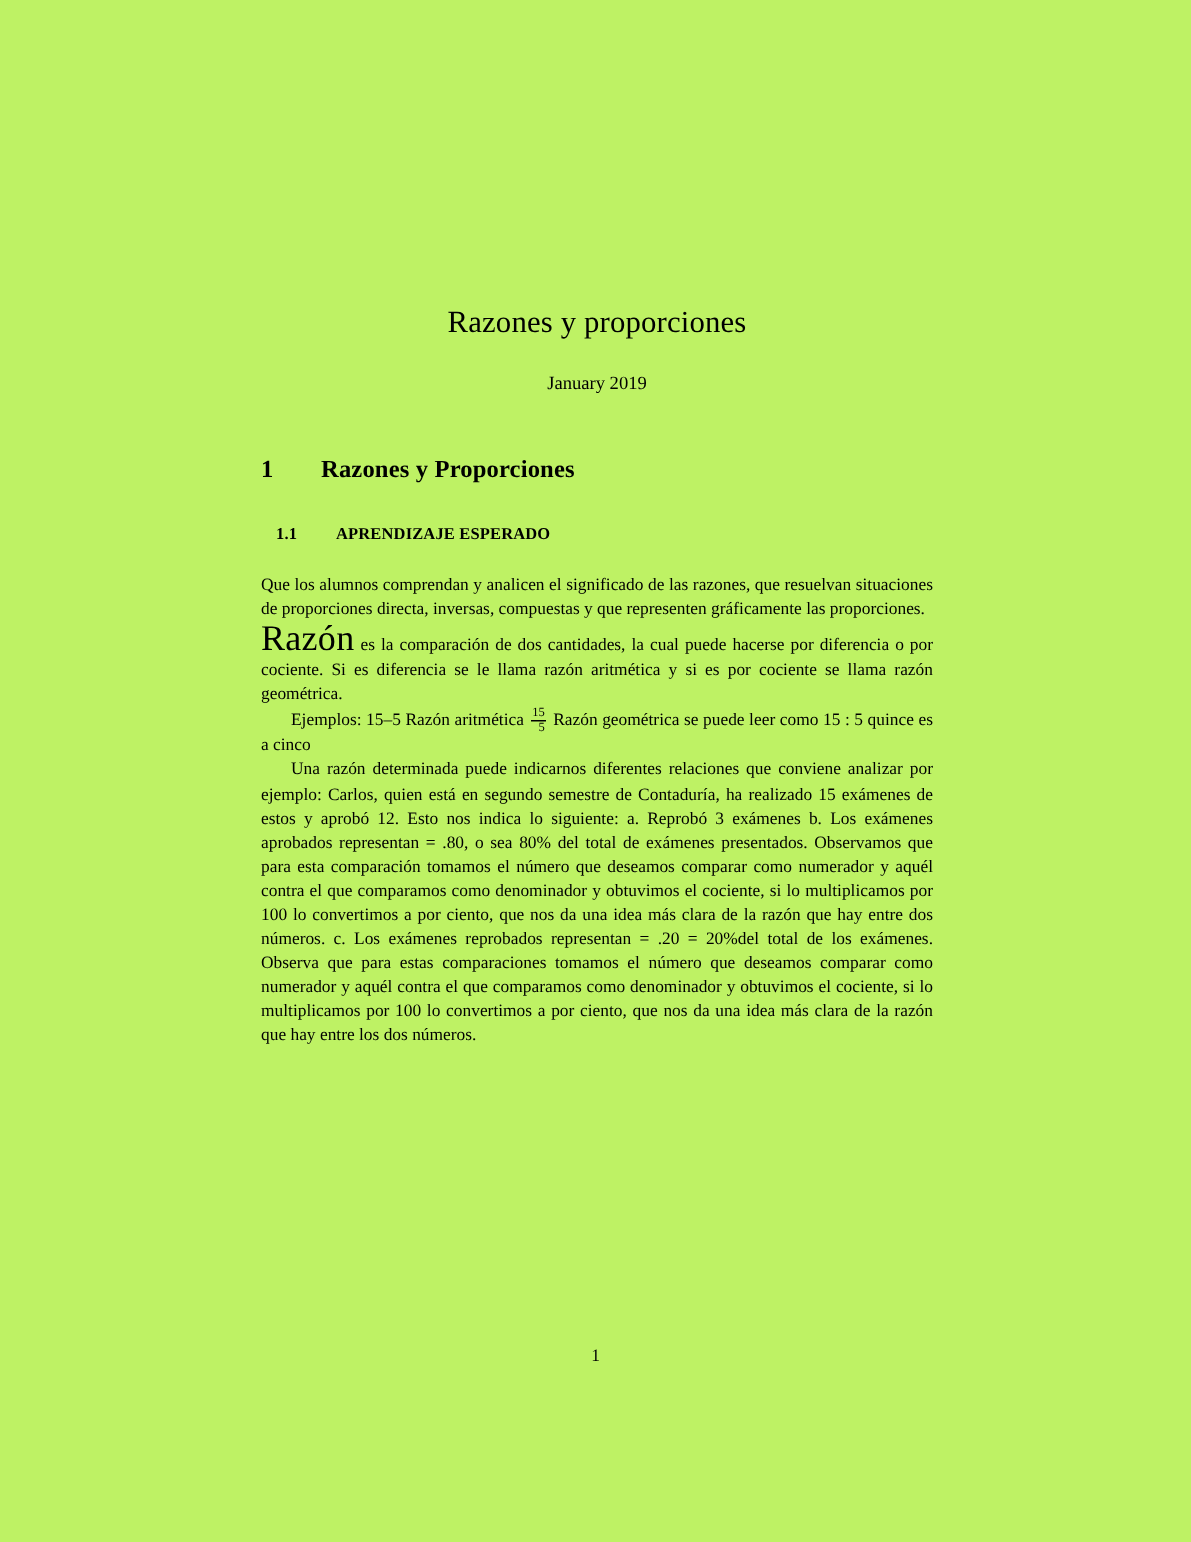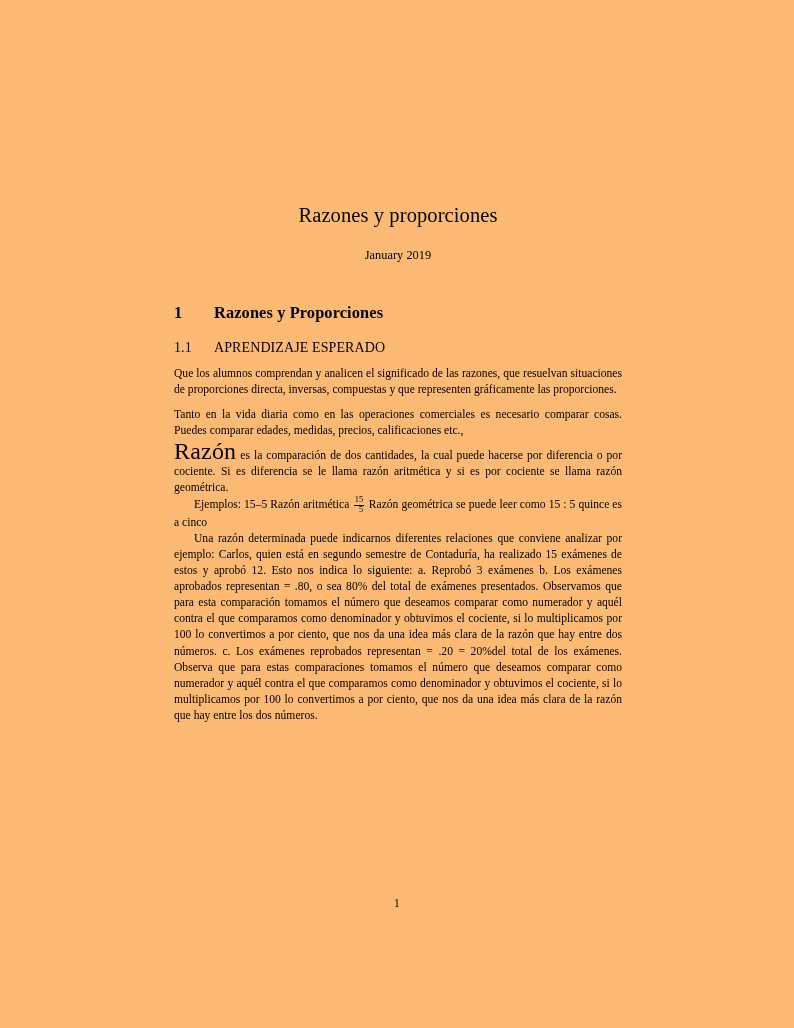--- a/index.html
+++ b/index.html
@@ -15,21 +15,21 @@
     font-family: "Liberation Serif", "DejaVu Serif", serif;
     color: #000000;
     overflow: hidden;
   }
   .page {
     position: absolute;
     top: 0;
     left: 0;
     width: 794px;
     height: 1028px;
-    background: #fdba74;
+    background: #bef264;
   }
   .content {
     position: absolute;
     left: 174px;
     top: 0;
     width: 448px;
   }
 
   
   .title-block {
@@ -59,23 +59,23 @@
   
   .h-section {
     font-size: 16.4px;
     font-weight: bold;
     margin: 0;
     padding-top: 40px;
     line-height: 1.2;
     letter-spacing: 0.1px;
   }
   .h-subsection {
-    font-size: 14px;
-    font-weight: normal;
-    margin: 0;
+    font-size: 11px;
+    font-weight: bold;
+    margin: 10px;
     padding-top: 18px;
     line-height: 1.2;
     letter-spacing: 0.1px;
   }
   .h-num {
     display: inline-block;
   }
   .h-section .h-num { width: 40px; }
   .h-subsection .h-num { width: 40px; }
 
@@ -141,21 +141,20 @@
     <div class="title-block">
       <h1 class="doc-title">Razones y proporciones</h1>
       <div class="doc-date">January 2019</div>
     </div>
 
     <h2 class="h-section"><span class="h-num">1</span><span>Razones y Proporciones</span></h2>
 
     <h3 class="h-subsection"><span class="h-num">1.1</span><span>APRENDIZAJE ESPERADO</span></h3>
     <p class="body">Que los alumnos comprendan y analicen el significado de las razones, que resuelvan situaciones de proporciones directa, inversas, compuestas y que representen gráficamente las proporciones.</p>
 
-    <p class="body">Tanto en la vida diaria como en las operaciones comerciales es necesario comparar cosas. Puedes comparar edades, medidas, precios, calificaciones etc.,</p>
 
 
     <p class="body tight"><span class="bigword">Razón</span> <span>es la comparación de dos cantidades, la cual puede hacerse por diferencia o por cociente. Si es diferencia se le llama razón aritmética y si es por cociente se llama razón geométrica.</span></p>
 
     <p class="body tight"><span class="indent"></span><span>Ejemplos: 15–5 Razón aritmética</span> <span class="frac"><span class="num">15</span><span class="den">5</span></span> <span>Razón geométrica se puede leer como 15 : 5 quince es a cinco</span></p>
 
     <p class="body tight"><span class="indent"></span><span>Una razón determinada puede indicarnos diferentes relaciones que conviene analizar por ejemplo: Carlos, quien está en segundo semestre de Contaduría, ha realizado 15 exámenes de estos y aprobó 12. Esto nos indica lo siguiente: a. Reprobó 3 exámenes b. Los exámenes aprobados representan = .80, o sea 80% del total de exámenes presentados. Observamos que para esta comparación tomamos el número que deseamos comparar como numerador y aquél contra el que comparamos como denominador y obtuvimos el cociente, si lo multiplicamos por 100 lo convertimos a por ciento, que nos da una idea más clara de la razón que hay entre dos números. c. Los exámenes reprobados representan = .20 = 20%del total de los exámenes. Observa que para estas comparaciones tomamos el número que deseamos comparar como numerador y aquél contra el que comparamos como denominador y obtuvimos el cociente, si lo multiplicamos por 100 lo convertimos a por ciento, que nos da una idea más clara de la razón que hay entre los dos números.</span></p>
 
   </div>
 

